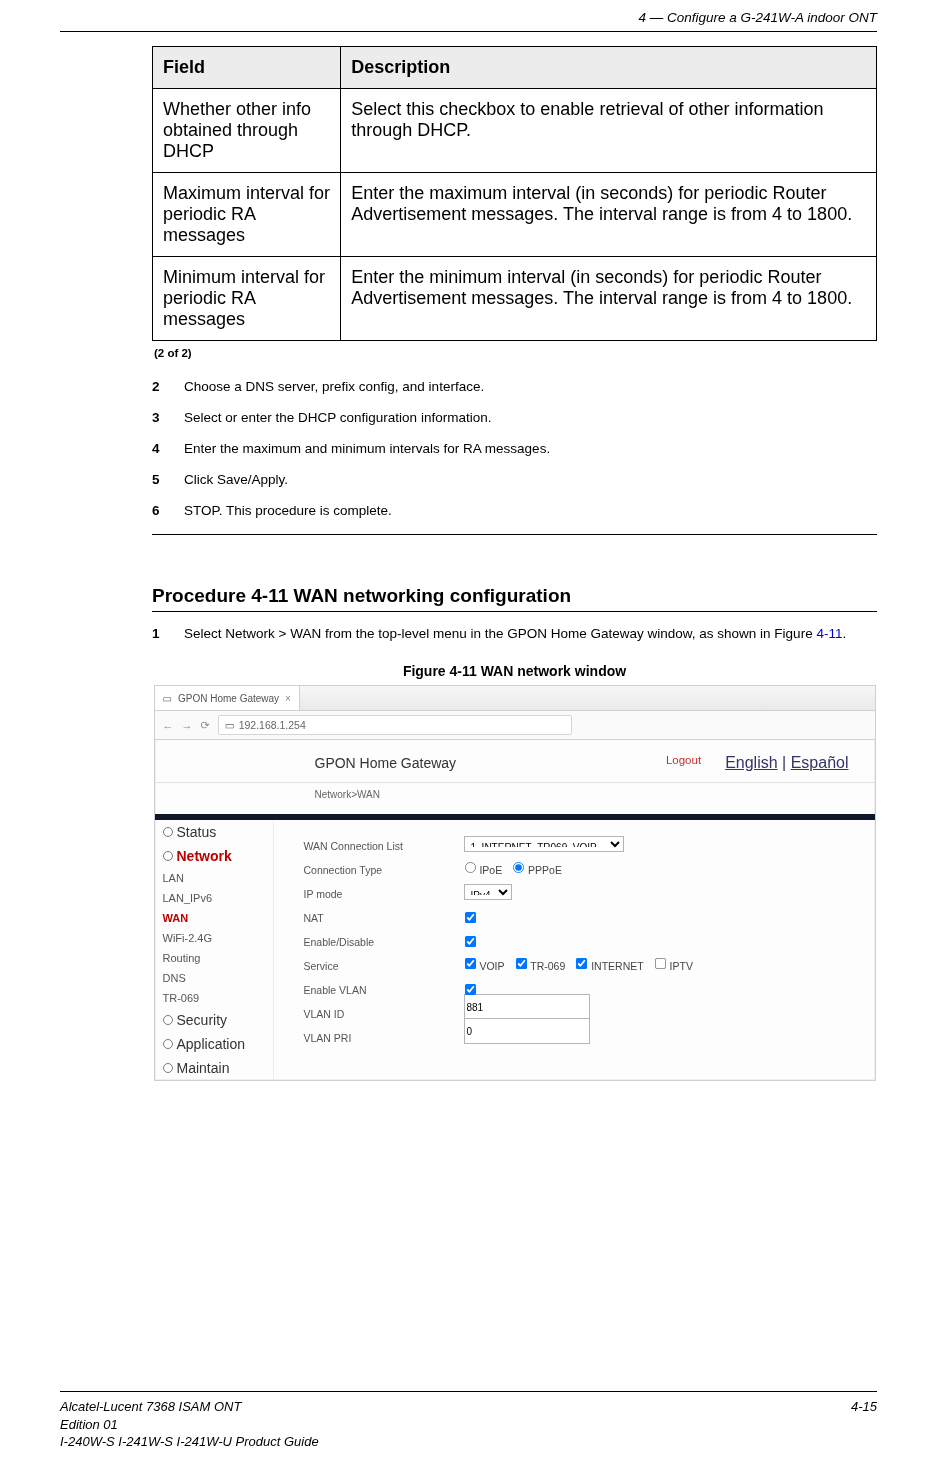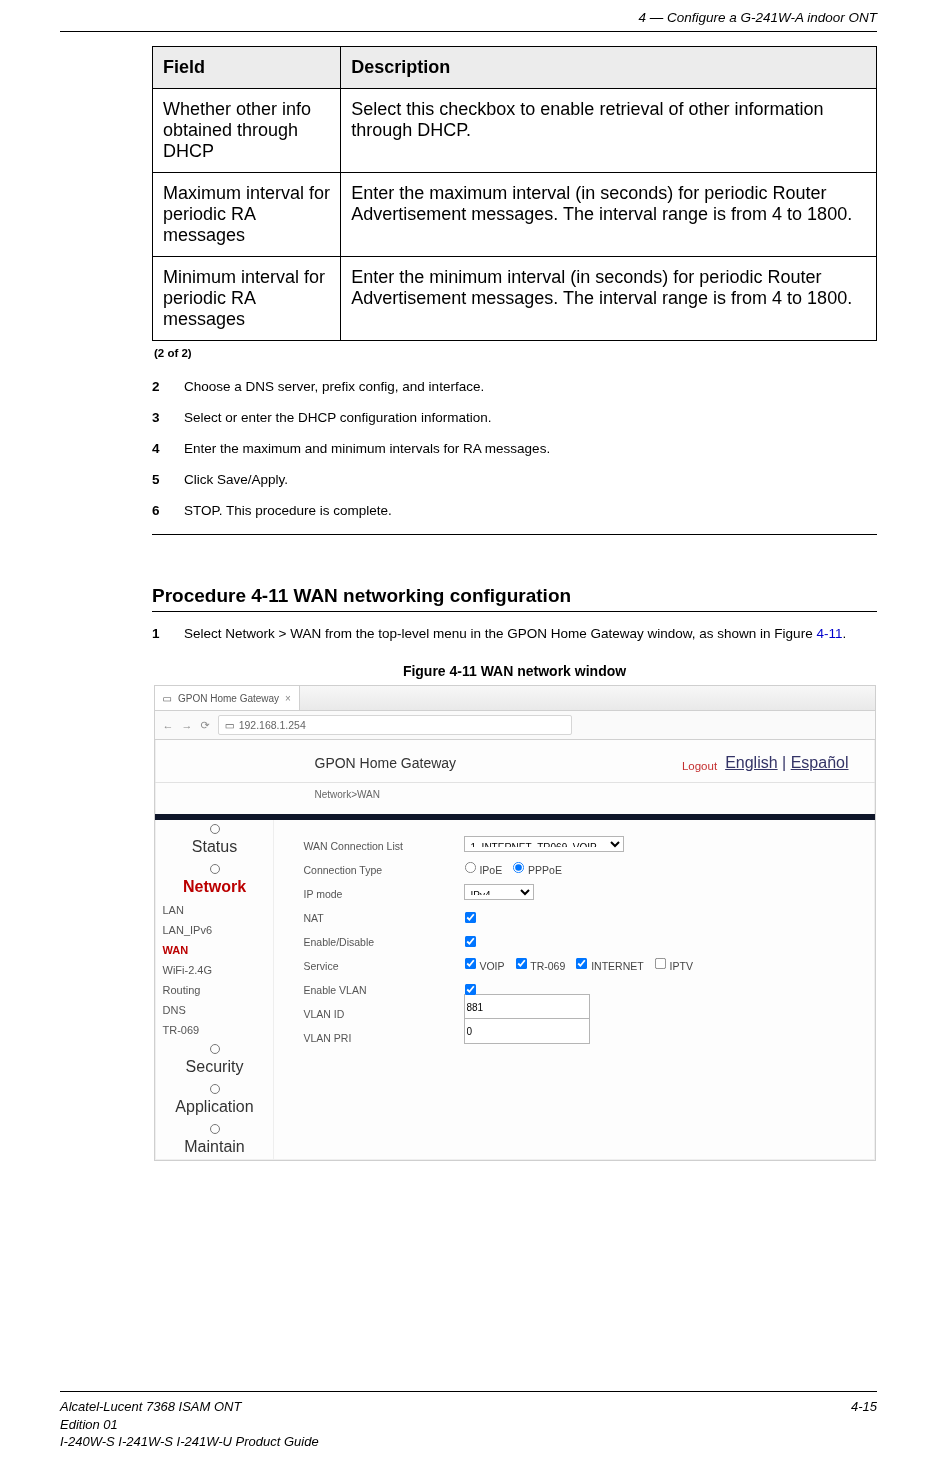--- a/index.html
+++ b/index.html
@@ -194,22 +194,21 @@
   }
   .sidenav .item {
     padding: 4px 6px 4px 8px;
     display: flex;
     align-items: center;
     gap: 4px;
   }
   .sidenav .top {
     font-weight: normal;
     color: #333;
-    font-size: 16px;
-    flex-direction: column;
+    font-size: 14px;
   }
   .sidenav .active { color: #bb0000; font-weight: bold; }
   .gear { display:inline-block; width:8px; height:8px; border:1px solid #777; border-radius:50%; }
   .form {
     flex: 1;
     padding: 8px 0 12px 30px;
     font-size: 10.5px;
     color: #555;
   }
   .row {
@@ -336,21 +335,21 @@
         <span class="nav-arrow">→</span>
         <span class="nav-arrow">⟳</span>
         <div class="addr-field">
           <span>▭</span>
           <span>192.168.1.254</span>
         </div>
       </div>
 
       <div class="page-top">
         <span>GPON Home Gateway</span>
-        <span style="display:flex; align-items:flex-end; gap:8px;">
+        <span style="display:flex; align-items:flex-start; gap:24px;">
           <span class="logout">Logout</span>
           <span class="lang">
             <span style="text-decoration:underline">English</span>
             <span> | </span>
             <span style="text-decoration:underline">Español</span>
           </span>
         </span>
       </div>
       <div class="breadcrumb">Network&gt;WAN</div>
 
@@ -411,21 +410,21 @@
           <div class="row">
             <span class="lbl">Connection Type</span>
             <span class="val">
               <label><input type="radio" class="mini" style=""> <span>IPoE</span></label>
               <label><input type="radio" class="mini" checked="" style=""> <span>PPPoE</span></label>
             </span>
           </div>
           <div class="row">
             <span class="lbl">IP mode</span>
             <span class="val">
-              <select class="mini" style="width:70px">
+              <select class="mini" style="width:48px">
                 <option>IPv4</option>
               </select>
             </span>
           </div>
           <div class="row">
             <span class="lbl">NAT</span>
             <span class="val">
                 <input type="checkbox" class="mini" checked="" style="">
               </span>
           </div>

